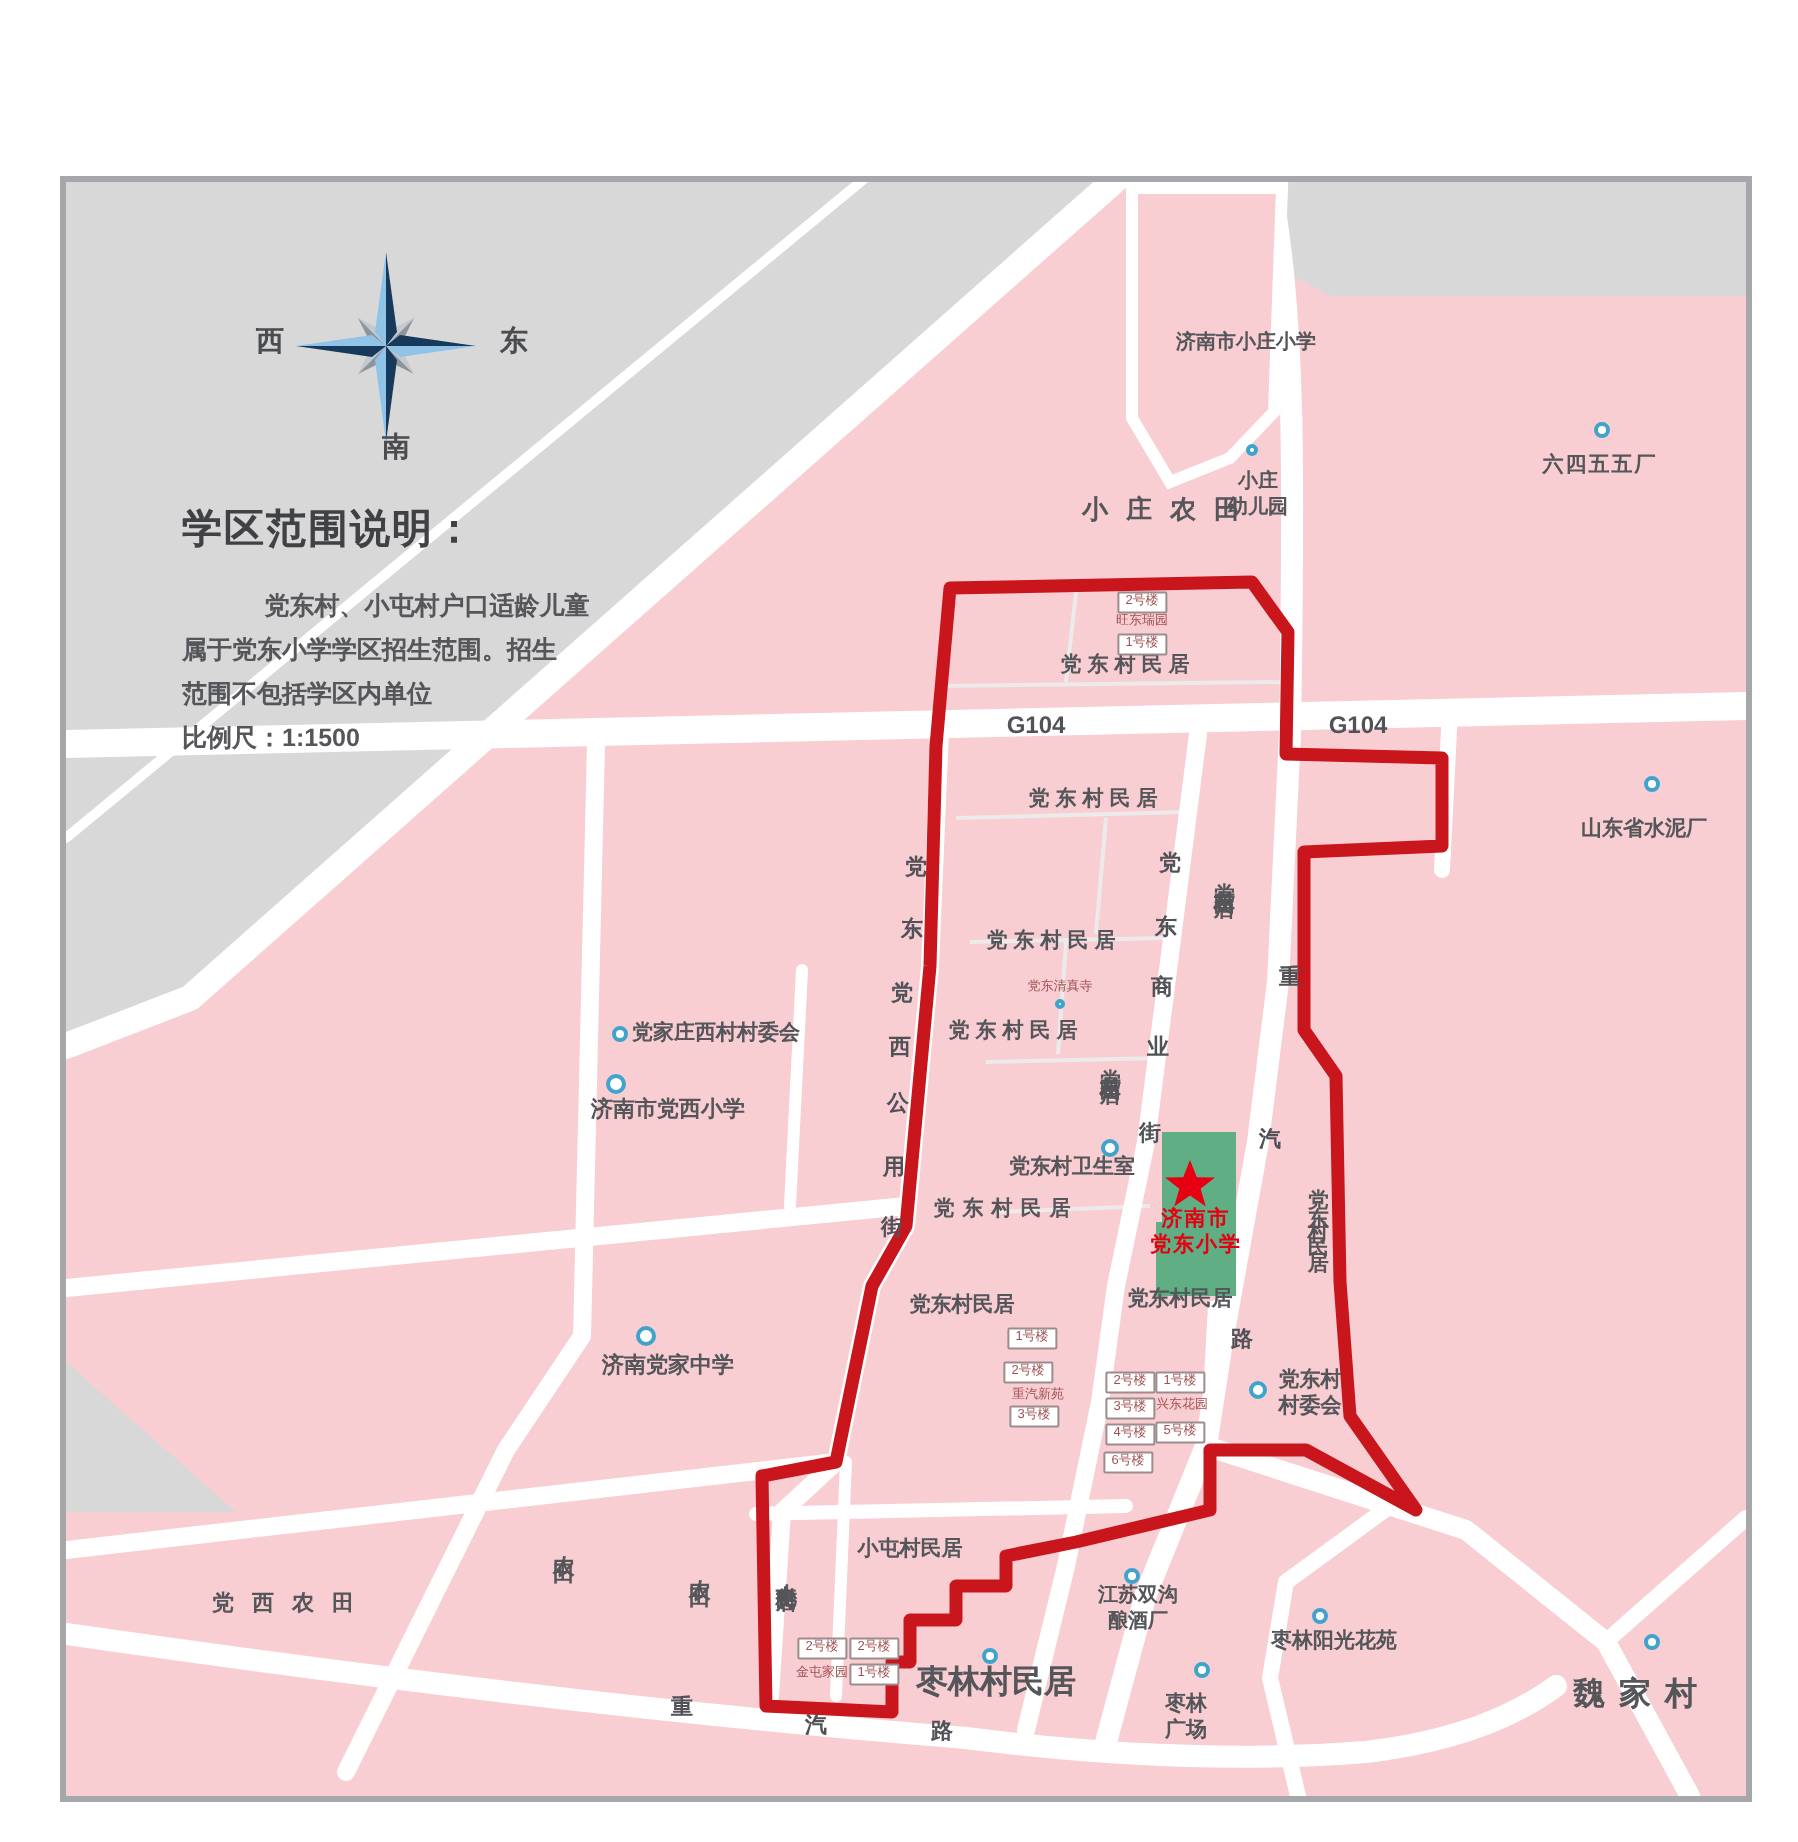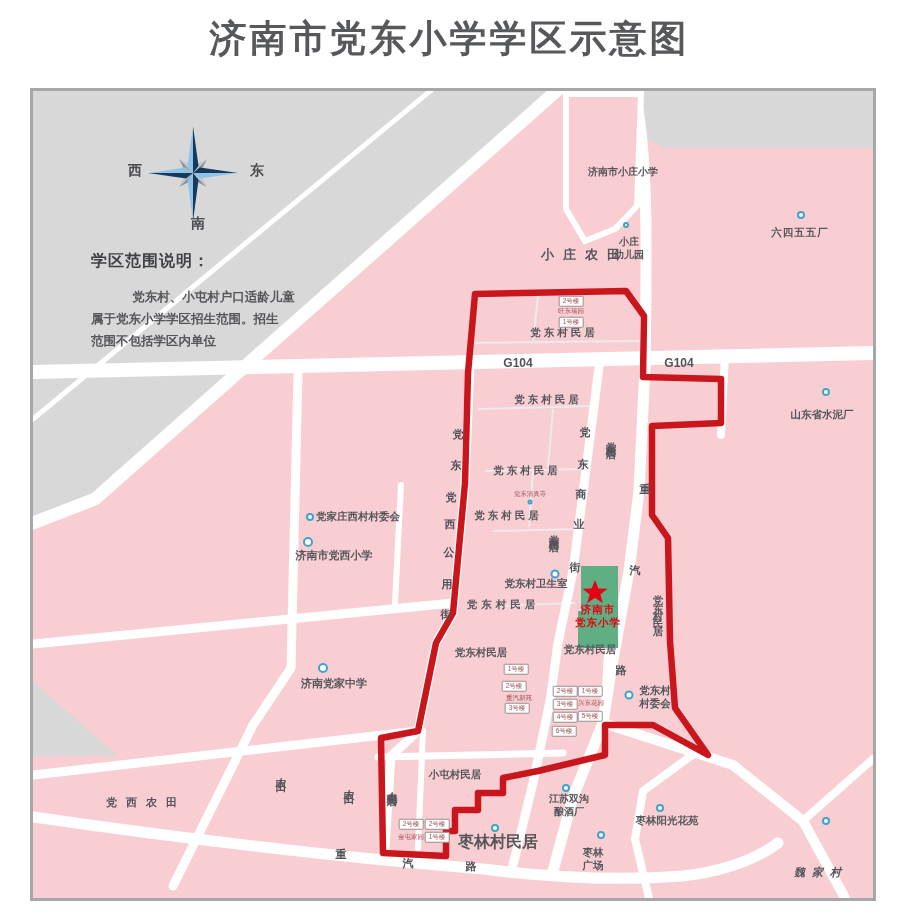--- a/index.html
+++ b/index.html
@@ -21,29 +21,28 @@
   .lbl.tiny{font-size:6.5px;color:#a05252;font-weight:normal;}
   .lbl.school{color:#e60012;font-size:10.5px;letter-spacing:1px;}
   .poi{position:absolute;transform:translate(-50%,-50%);border-radius:50%;
        background:#ffffff;border:2px solid #3fa3cc;box-sizing:border-box;}
   
   .compass{position:absolute;left:0;top:0;}
   .compass .dir{position:absolute;transform:translate(-50%,-50%);
                 font-size:14px;color:#4a4c50;font-weight:bold;}
   
   .legend{position:absolute;left:58px;top:160px;width:220px;color:#4a4c50;}
-  .legend-title{font-size:16px;font-weight:bold;color:#3f4145;margin-bottom:14px;letter-spacing:1px;}
+  .legend-title{font-size:20px;font-weight:bold;color:#3f4145;margin-bottom:14px;letter-spacing:1px;}
   .legend-line{font-size:12.5px;line-height:22px;font-weight:bold;color:#55565a;}
   .legend-line.indent{text-indent:2em;text-align:center;}
 </style>
 </head>
 <body>
 
 <div class="page">
-  <div class="title">济南市党东小学学区示意图</div>
 
   <div class="map">
 
     <svg class="base" width="840" height="807" viewBox="0 0 840 807">
 
       <rect x="0" y="0" width="840" height="807" fill="#f8ced3"></rect>
 
       <polygon points="0,0 525,0 62,408 0,428" fill="#d8d8d9"></polygon>
       <polygon points="525,0 840,0 840,57 632,57" fill="#d8d8d9"></polygon>
       <polygon points="0,590 85,665 0,665" fill="#d8d8d9"></polygon>
@@ -116,20 +115,21 @@
       <div class="dir" style="left:102px;top:80px;">西</div>
       <div class="dir" style="left:224px;top:80px;">东</div>
       <div class="dir" style="left:165px;top:133px;">南</div>
     </div>
 
     <div class="legend">
       <div class="legend-title">学区范围说明：</div>
       <div class="legend-line indent">党东村、小屯村户口适龄儿童</div>
       <div class="legend-line">属于党东小学学区招生范围。招生</div>
       <div class="legend-line">范围不包括学区内单位</div>
+      <div class="legend-line">比例尺：1:1500</div>
     </div>
 
     <div id="map-labels">
         <div class="lbl" style="left: 590px; top: 81px; font-size: 10px;">济南市小庄小学</div>
         <div class="lbl" style="left: 596px; top: 157px; font-size: 10px;">小庄
 幼儿园</div>
         <div class="lbl" style="left: 767px; top: 142px; font-size: 10.5px; letter-spacing: 1px;">六四五五厂</div>
         <div class="lbl" style="left: 552px; top: 164px; font-size: 13px; letter-spacing: 9px;">小庄农田</div>
         <div class="lbl" style="left: 531px; top: 242px; font-size: 10.5px; letter-spacing: 3px;">党东村民居</div>
         <div class="lbl road" style="left: 485px; top: 272px; font-size: 12px;">G104</div>
@@ -153,21 +153,21 @@
         <div class="lbl" style="left: 301px; top: 593px; font-size: 11px;">济南党家中学</div>
         <div class="lbl" style="left: 113px; top: 712px; font-size: 11px; letter-spacing: 9px;">党西农田</div>
         <div class="lbl" style="left: 422px; top: 684px; font-size: 10.5px;">小屯村民居</div>
         <div class="lbl tiny" style="left: 378px; top: 746px;">金屯家园</div>
         <div class="lbl" style="left: 465px; top: 751px; font-size: 16px;">枣林村民居</div>
         <div class="lbl" style="left: 536px; top: 714px; font-size: 10px;">江苏双沟
 酿酒厂</div>
         <div class="lbl" style="left: 560px; top: 768px; font-size: 10.5px;">枣林
 广场</div>
         <div class="lbl" style="left: 634px; top: 730px; font-size: 10.5px;">枣林阳光花苑</div>
-        <div class="lbl" style="left: 788px; top: 782px; font-size: 11px; letter-spacing: 7px; font-style: italic;">魏家村</div>
+        <div class="lbl" style="left: 788px; top: 757px; font-size: 16px; letter-spacing: 7px;">魏家村</div>
         <div class="lbl v" style="left: 578px; top: 347px; font-size: 10.5px; letter-spacing: 2px;">党东村民居</div>
         <div class="lbl v" style="left: 521px; top: 440px; font-size: 10.5px; letter-spacing: 2px;">党东村民居</div>
         <div class="lbl v" style="left: 625px; top: 515px; font-size: 10.5px; letter-spacing: 8px;">党东村民居</div>
         <div class="lbl v" style="left: 359px; top: 695px; font-size: 10.5px; letter-spacing: 1px;">小屯村民居</div>
         <div class="lbl v" style="left: 247px; top: 682px; font-size: 11px; letter-spacing: 5px;">农田</div>
         <div class="lbl v" style="left: 315px; top: 694px; font-size: 11px; letter-spacing: 5px;">农田</div>
         <div class="lbl road" style="left: 425px; top: 344px;">党</div>
         <div class="lbl road" style="left: 423px; top: 375px;">东</div>
         <div class="lbl road" style="left: 418px; top: 407px;">党</div>
         <div class="lbl road" style="left: 417px; top: 434px;">西</div>

